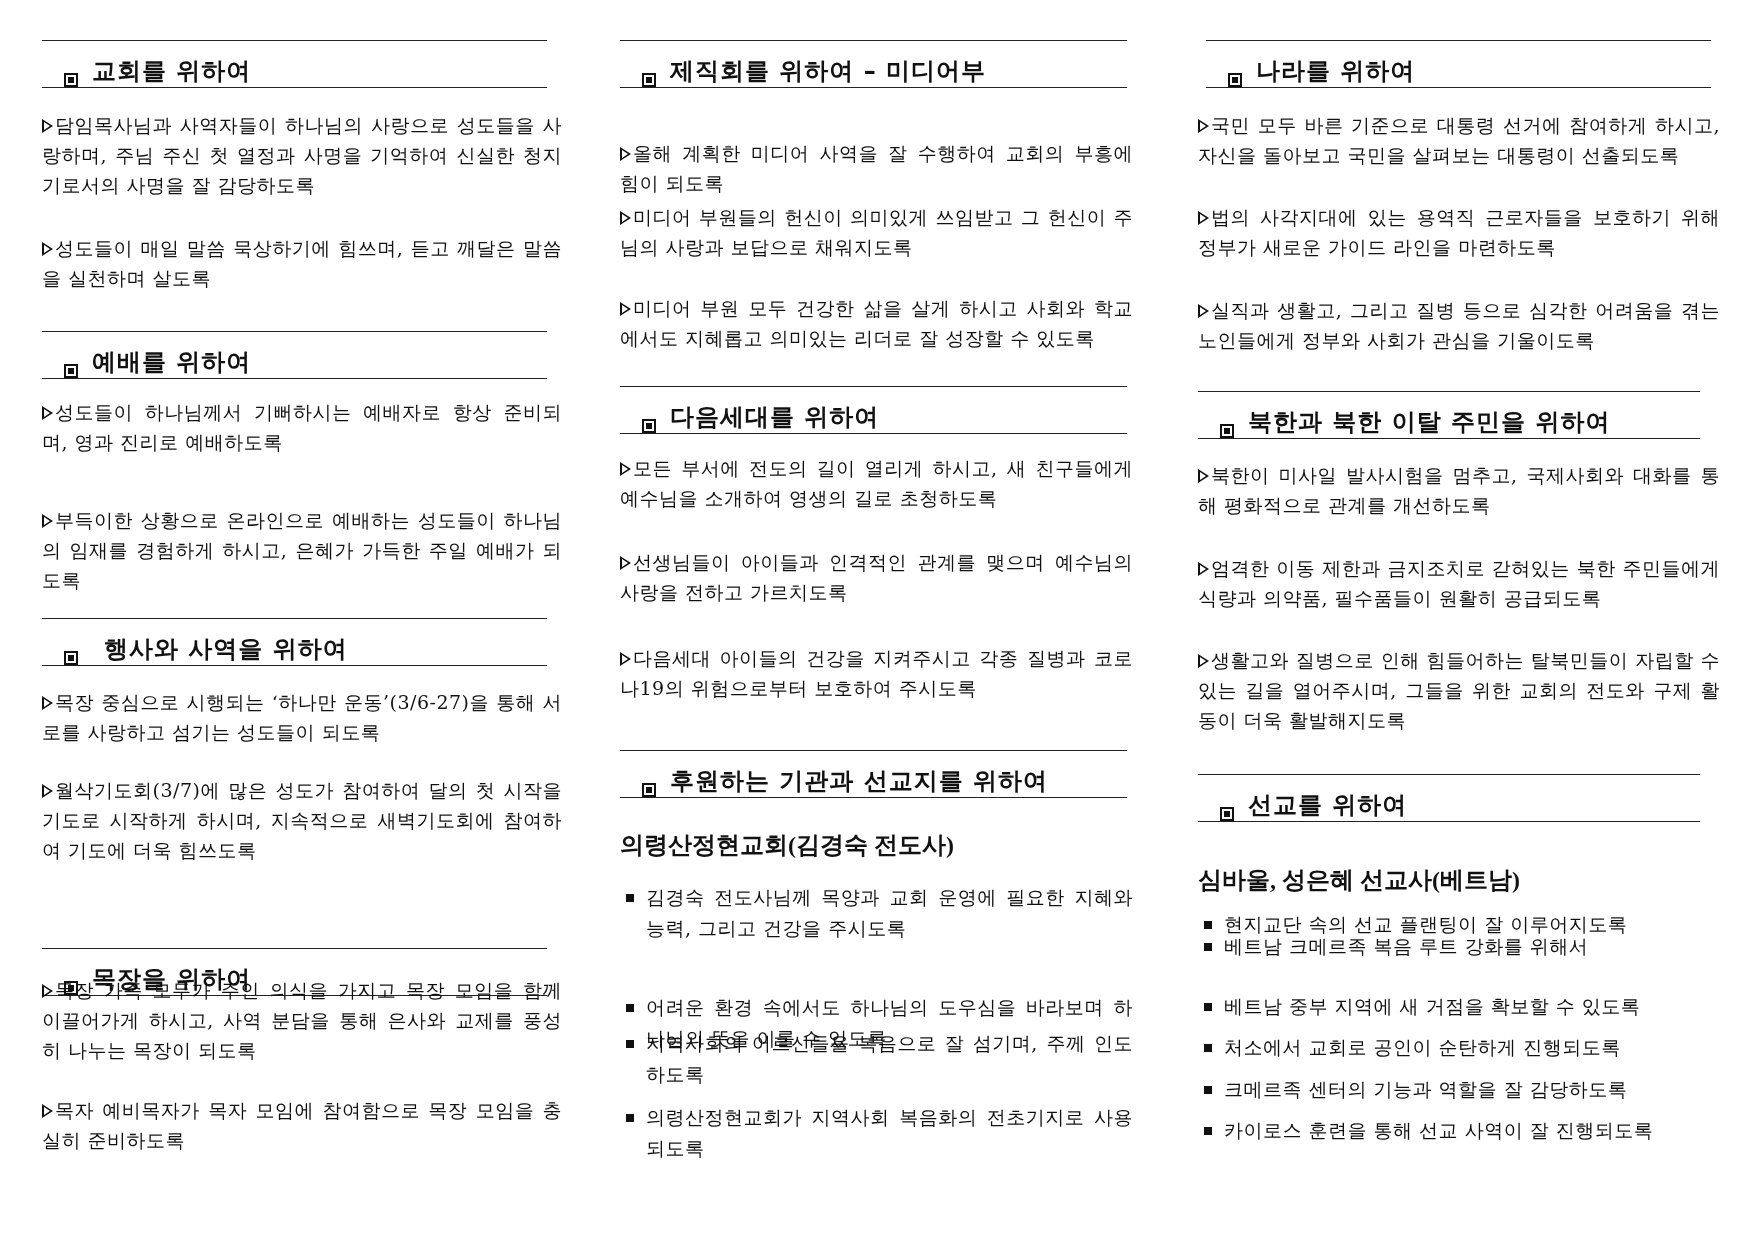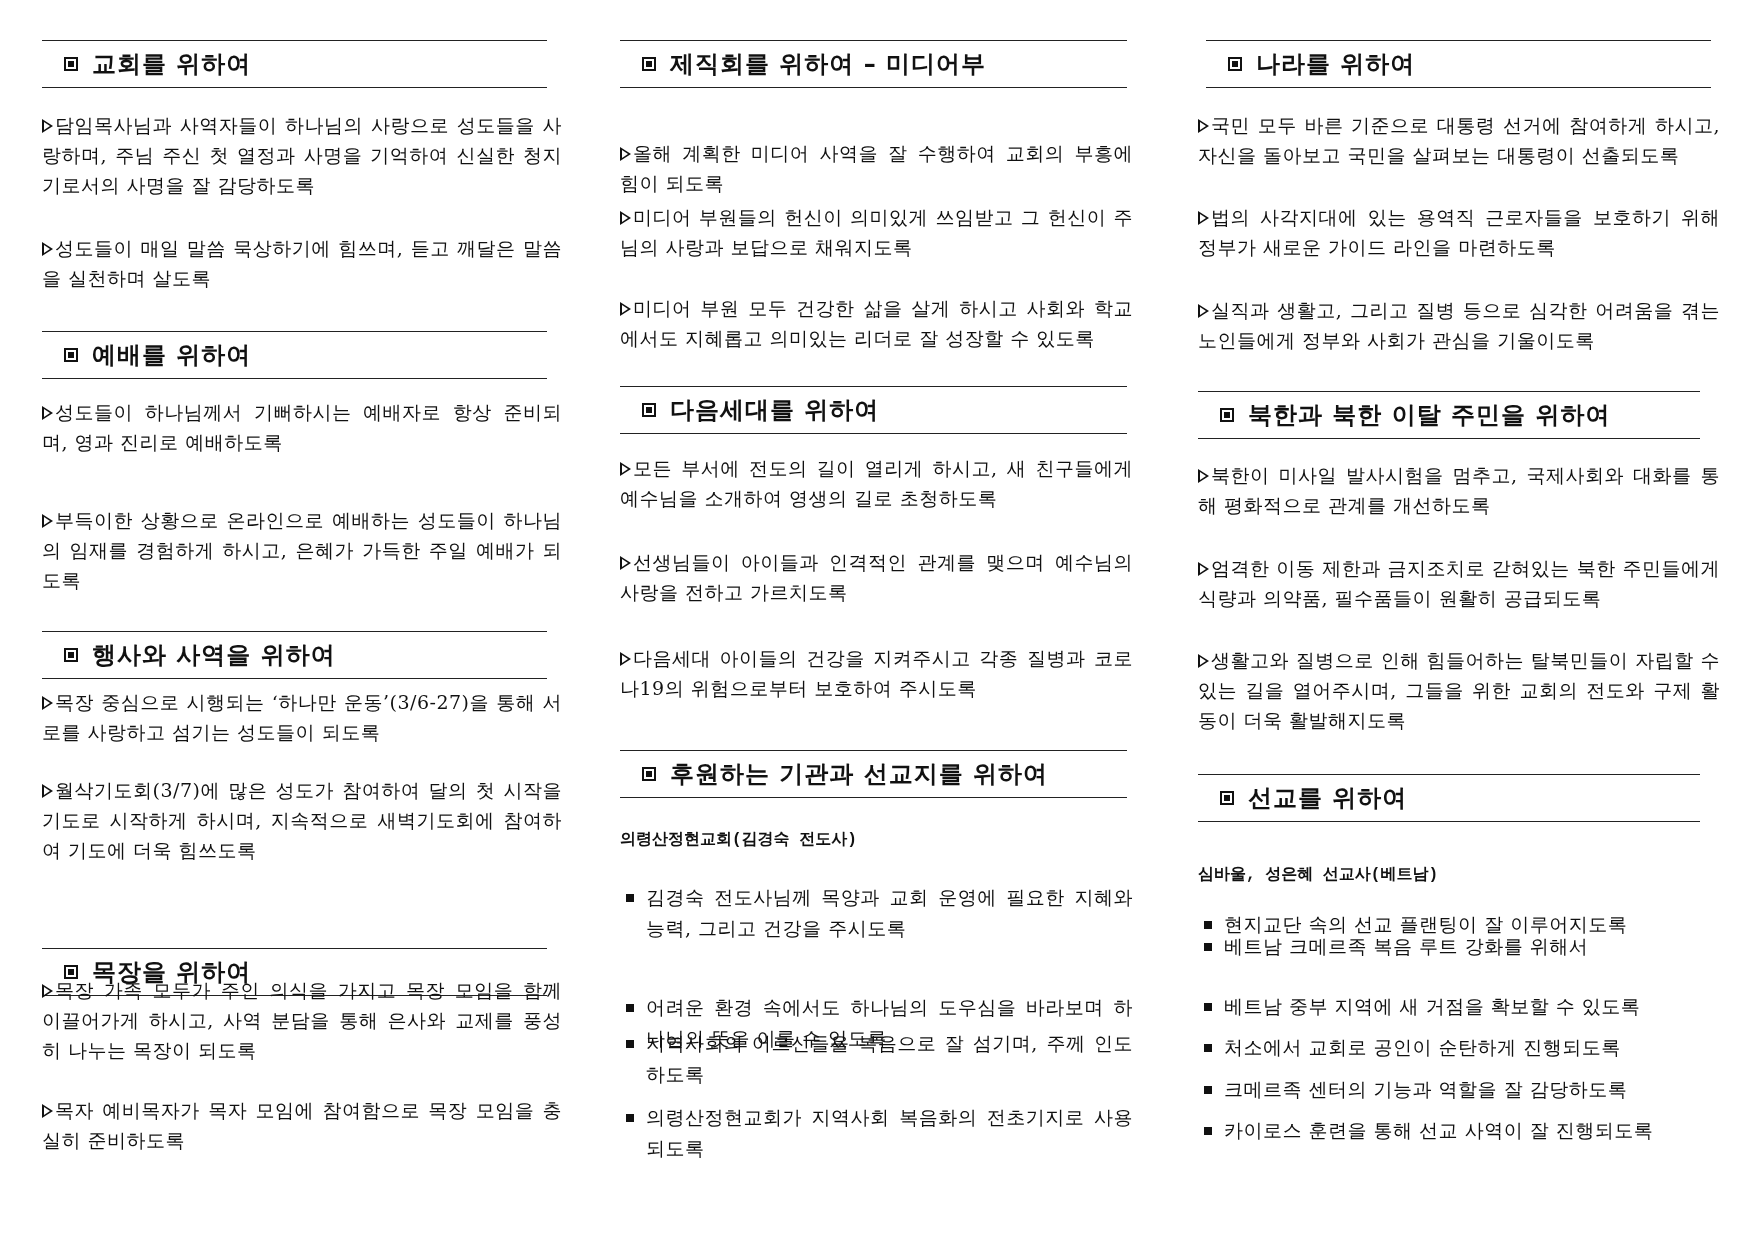--- a/index.html
+++ b/index.html
@@ -11,21 +11,21 @@
     .col { position: absolute; top: 40px; }
     .col-1 { left: 42px; width: 520px; }
     .col-2 { left: 620px; width: 513px; }
     .col-3 { left: 1198px; width: 522px; }
 
     .section-header {
       position: absolute;
       border-top: 1.5px solid #222;
       border-bottom: 1.5px solid #222;
       height: 46px;
-      display: flex; align-items: center;
+      display: flex; align-items: flex-end;
     }
     .section-header .sq {
       display: inline-block; width: 14px; height: 14px; border: 2px solid #111;
       position: relative; margin-left: 22px; margin-right: 14px; box-sizing: border-box;
     }
     .section-header .sq::after {
       content: ""; position: absolute; left: 2px; top: 2px; width: 6px; height: 6px; background: #111;
     }
     .section-header .title {
       font-family: "DejaVu Sans", sans-serif; font-weight: bold; font-size: 24px; letter-spacing: 1px;
@@ -40,21 +40,21 @@
       display: inline-block; width: 0; height: 0;
       border-top: 7px solid transparent; border-bottom: 7px solid transparent;
       border-left: 11px solid #111; position: relative; top: 1px; margin-right: 2px;
     }
     .item .tri::after {
       content: ""; position: absolute; left: -9px; top: -4px;
       border-top: 4px solid transparent; border-bottom: 4px solid transparent;
       border-left: 6px solid #fff;
     }
     .sub-title {
-      position: absolute; font-family: Liberation Mono, monospace; font-size: 16px; font-weight: bold;
+      position: absolute; font-family: Liberation Serif, serif; font-size: 24px; font-weight: bold;
     }
     .sq-item {
       position: absolute; font-family: "DejaVu Serif", serif; font-size: 19px; line-height: 31px;
       padding-left: 26px; text-align: justify; text-align-last: left; letter-spacing: 0.5px;
     }
     .sq-item .bul {
       position: absolute; left: 6px; top: 12px; width: 8px; height: 8px; background: #111;
     }
   </style>
 </head>
@@ -68,21 +68,21 @@
   <div class="item" style="top:70px; left:0; width:520px;"><span class="tri"></span><span>담임목사님과 사역자들이 하나님의 사랑으로 성도들을 사랑하며, 주님 주신 첫 열정과 사명을 기억하여 신실한 청지기로서의 사명을 잘 감당하도록</span></div>
   <div class="item" style="top:193px; left:0; width:520px;"><span class="tri"></span><span>성도들이 매일 말씀 묵상하기에 힘쓰며, 듣고 깨달은 말씀을 실천하며 살도록</span></div>
 
   <div class="section-header" style="top:291px; left:0; width:505px;">
     <span class="sq"></span>
     <span class="title">예배를 위하여</span>
   </div>
   <div class="item" style="top:357px; left:0; width:520px;"><span class="tri"></span><span>성도들이 하나님께서 기뻐하시는 예배자로 항상 준비되며, 영과 진리로 예배하도록</span></div>
   <div class="item" style="top:465px; left:0; width:520px;"><span class="tri"></span><span>부득이한 상황으로 온라인으로 예배하는 성도들이 하나님의 임재를 경험하게 하시고, 은혜가 가득한 주일 예배가 되도록</span></div>
 
-  <div class="section-header" style="top:591px; left:0; width:505px;">
+  <div class="section-header" style="top:578px; left:0; width:505px;gap:12px;">
     <span class="sq"></span>
     <span class="title">행사와 사역을 위하여</span>
   </div>
   <div class="item" style="top:647px; left:0; width:520px;"><span class="tri"></span><span>목장 중심으로 시행되는 ‘하나만 운동’(3/6-27)을 통해 서로를 사랑하고 섬기는 성도들이 되도록</span></div>
   <div class="item" style="top:735px; left:0; width:520px;"><span class="tri"></span><span>월삭기도회(3/7)에 많은 성도가 참여하여 달의 첫 시작을 기도로 시작하게 하시며, 지속적으로 새벽기도회에 참여하여 기도에 더욱 힘쓰도록</span></div>
 
   <div class="section-header" style="top:868px; left:0; width:505px;margin-top:40px;">
     <span class="sq"></span>
     <span class="title">목장을 위하여</span>
   </div>

